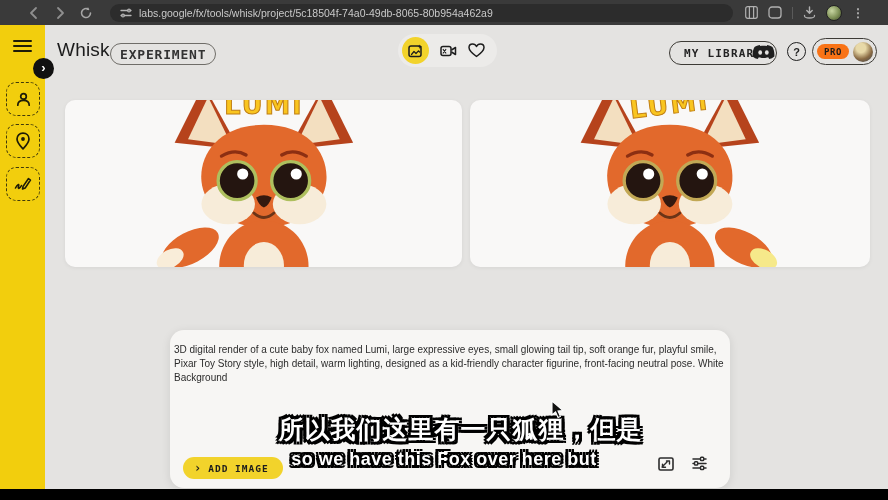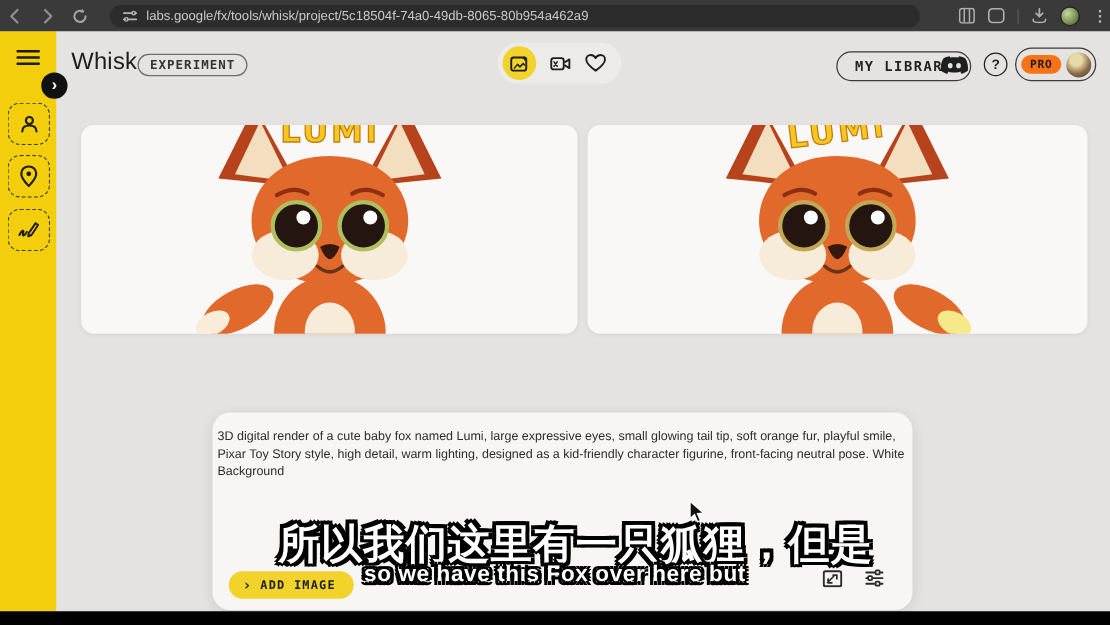--- a/index.html
+++ b/index.html
@@ -2,21 +2,21 @@
 <html><head>
 <meta charset="utf-8">
 <style>
   * { margin:0; padding:0; box-sizing:border-box; }
   html,body { width:888px; height:500px; overflow:hidden; }
   body { font-family:"Liberation Sans", sans-serif; }
   .stage { position:relative; width:888px; height:500px; background:#e4e3e1; overflow:hidden; }
 
   
   .chrome-bar { position:absolute; left:0; top:0; width:888px; height:25px;
-    background:#3a3a3a; display:flex; align-items:center; padding:0 2px; z-index:10; }
+    background:#3a3a3a; display:flex; align-items:center; padding:0 24px; z-index:10; }
   .nav-ic { width:20px; height:20px; display:flex; align-items:center; justify-content:center; margin-right:6px; }
   .url-pill { flex:1; height:18px; background:#2c2c2c; border-radius:9px; margin:0 12px 0 8px;
     display:flex; align-items:center; padding:0 10px; max-width:648px; }
   .url-text { color:#c9c9c9; font-size:10.5px; margin-left:7px; white-space:nowrap; overflow:hidden; }
   .chrome-right { display:flex; align-items:center; gap:10px; margin-left:auto; }
   .chrome-divider { width:1px; height:12px; background:#5a5a5a; }
   .chrome-avatar { width:16px; height:16px; border-radius:50%;
     background:radial-gradient(circle at 35% 35%, #c8d6a2, #7f9157 55%, #3e4a2a); border:1px solid #222; }
   .kebab { color:#b5b5b5; font-size:12px; font-weight:bold; line-height:1; }
 
@@ -26,21 +26,21 @@
   .expand-badge { position:absolute; left:33px; top:58px; width:21px; height:21px; border-radius:50%;
     background:#111; color:#fff; display:flex; align-items:center; justify-content:center;
     font-size:13px; font-weight:bold; z-index:6; padding-bottom:2px; }
   .side-btn { position:absolute; left:6px; width:34px; height:34px; border:1.6px dashed rgba(35,32,10,0.85);
     border-radius:10px; display:flex; align-items:center; justify-content:center; }
   .side-btn.b1 { top:57px; } .side-btn.b2 { top:99px; } .side-btn.b3 { top:142px; }
 
   
   .app-title { position:absolute; left:57px; top:39px; font-size:19px; font-weight:400; color:#1c1c1c; letter-spacing:0.2px; }
   .exp-pill { position:absolute; left:110px; top:43px; border:1.2px solid #6f6d68; border-radius:11px;
-    padding:2.5px 9px; font-size:10px; letter-spacing:0.8px; color:#333;
+    padding:2.5px 9px; font-size:13px; letter-spacing:0.8px; color:#333;
     font-family:"DejaVu Sans Mono", monospace; font-weight:600; }
   .mode-pill { position:absolute; left:398px; top:34px; height:33px; background:#ecebe9;
     border-radius:18px; display:flex; align-items:center; gap:11px; padding:0 12px 0 4px; }
   .mode-item { display:flex; align-items:center; justify-content:center; }
   .mode-item.active { width:27px; height:27px; border-radius:50%; background:#f2d32b; }
   .my-library { position:absolute; left:669px; top:41px; border:1.5px solid #3d3b36; border-radius:15px;
     padding:5px 14px 4px; font-size:11px; letter-spacing:1.2px; color:#222; background:transparent;
     font-family:"DejaVu Sans Mono", monospace; font-weight:700; cursor:pointer; }
   .discord-btn { position:absolute; left:752px; top:44px; cursor:pointer; }
   .help-btn { position:absolute; left:787px; top:42px; width:19px; height:19px; border:1.7px solid #1e1e1e;
@@ -73,21 +73,21 @@
     font-family:"DejaVu Sans Mono", monospace; font-size:9.5px; font-weight:700; letter-spacing:1px; color:#1d1d1d; }
   .add-chevron { font-size:12px; font-weight:bold; line-height:0.8; }
   .expand-btn { position:absolute; right:56px; bottom:13px; cursor:pointer; }
   .tune-btn { position:absolute; right:22px; bottom:12px; cursor:pointer; }
 
   
   .subs { position:absolute; left:0; width:888px; text-align:center; z-index:20; color:#fff;
     font-weight:800; pointer-events:none;
     text-shadow:-3px -3px 0 #000, 3px -3px 0 #000, -3px 3px 0 #000, 3px 3px 0 #000,
                 -3px 0 0 #000, 3px 0 0 #000, 0 -3px 0 #000, 0 3px 0 #000; }
-  .subs.zh { top:413px; font-size:33px; letter-spacing:1px;padding-left:33px; }
+  .subs.zh { top:413px; font-size:25px; letter-spacing:1px;padding-left:33px; }
   .subs.en { top:449px; font-size:18px; letter-spacing:0.5px; }
 
   
   .cursor { position:absolute; left:551px; top:400px; z-index:30; }
   .bottom-bar { position:absolute; left:0; top:489px; width:888px; height:11px; background:#000; z-index:25; }
 </style>
 </head>
 <body>
 
 <div class="stage">

